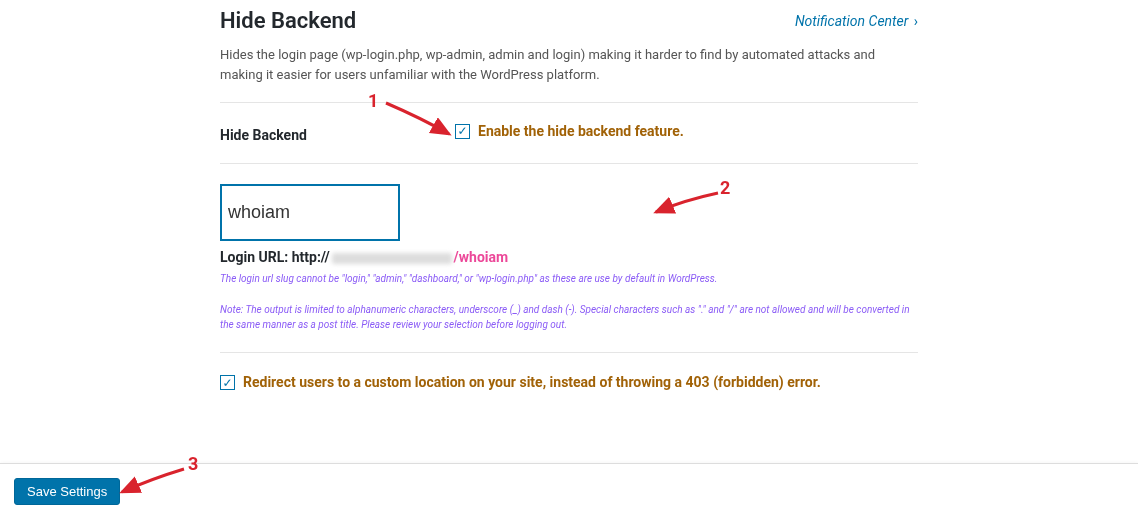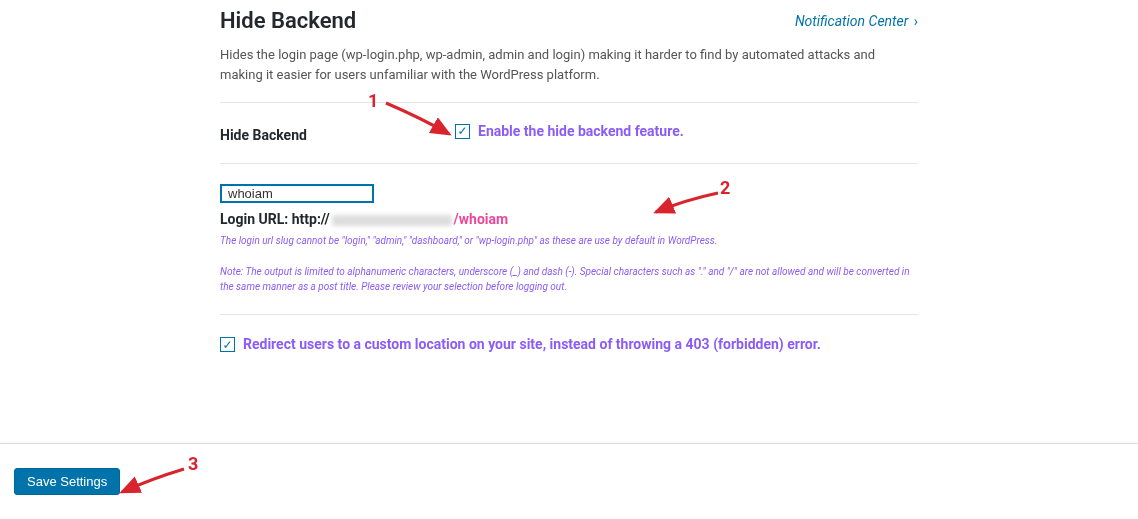--- a/index.html
+++ b/index.html
@@ -78,28 +78,28 @@
     }
     .chk:checked::after {
       content: "✓";
       color: #0073aa;
       font-size: 12px;
       line-height: 1;
       position: absolute;
     }
     .chk-label {
       font-weight: 700;
-      color: #8b5cf6;
+      color: #a16207;
       font-size: 14px;
     }
     .slug-input {
       border: 2px solid #0073aa;
-      padding: 0 6px;
-      font-size: 13px;
-      width: 154px;
+      padding: 16px 6px;
+      font-size: 18px;
+      width: 180px;
       color: #333;
       outline: none;
     }
     .login-url {
       font-weight: 700;
       color: #23282d;
       font-size: 14px;
       margin-top: 8px;
     }
     .blur {
@@ -126,21 +126,21 @@
     .desc + .desc {
       margin-top: 16px;
     }
     .footer {
       position: absolute;
       bottom: 0;
       left: 0;
       right: 0;
       background: #fff;
       border-top: 1px solid #ddd;
-      padding: 24px 14px;
+      padding: 14px 14px;
       box-shadow: 0 -1px 3px rgba(0,0,0,0.03);
     }
     .save-btn {
       background: #0073aa;
       color: #fff;
       border: 1px solid #006799;
       font-size: 13px;
       padding: 5px 12px;
       border-radius: 3px;
       cursor: pointer;

